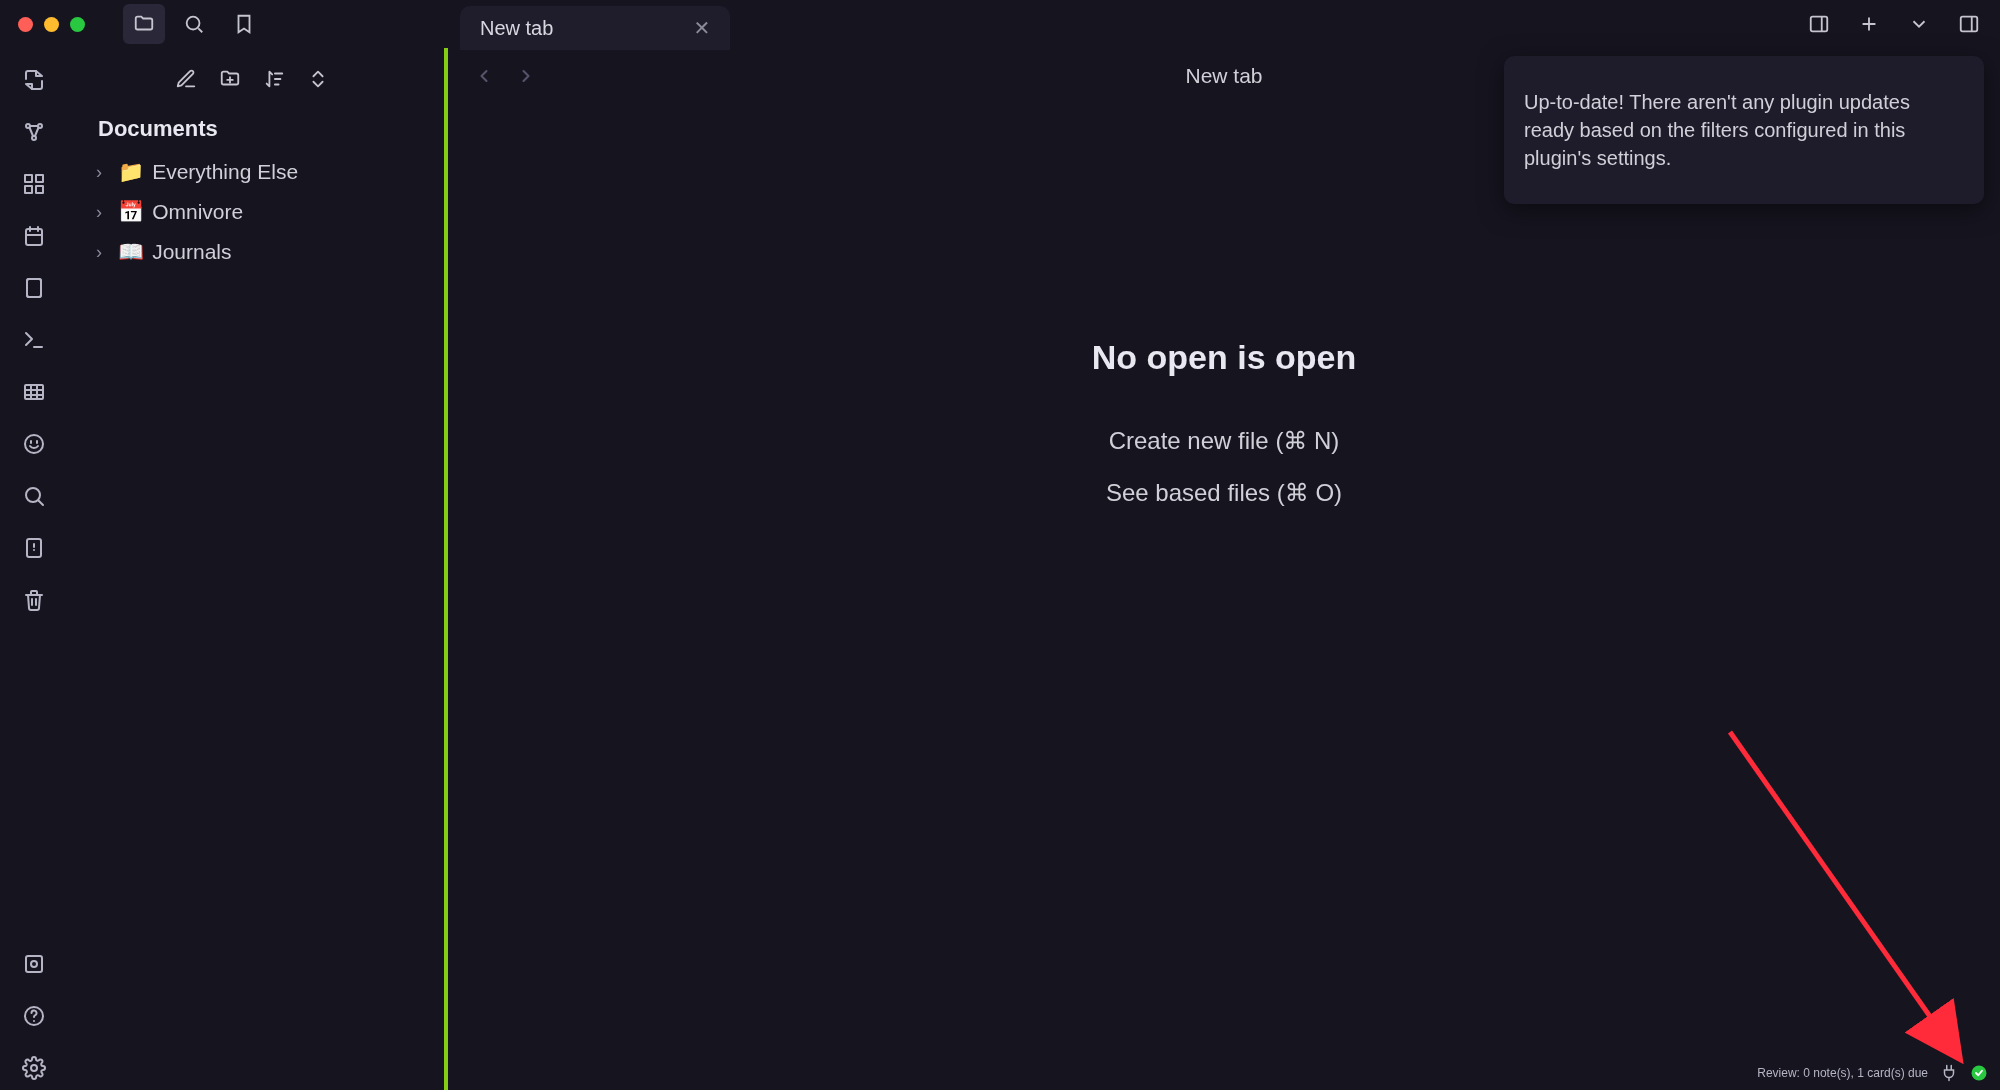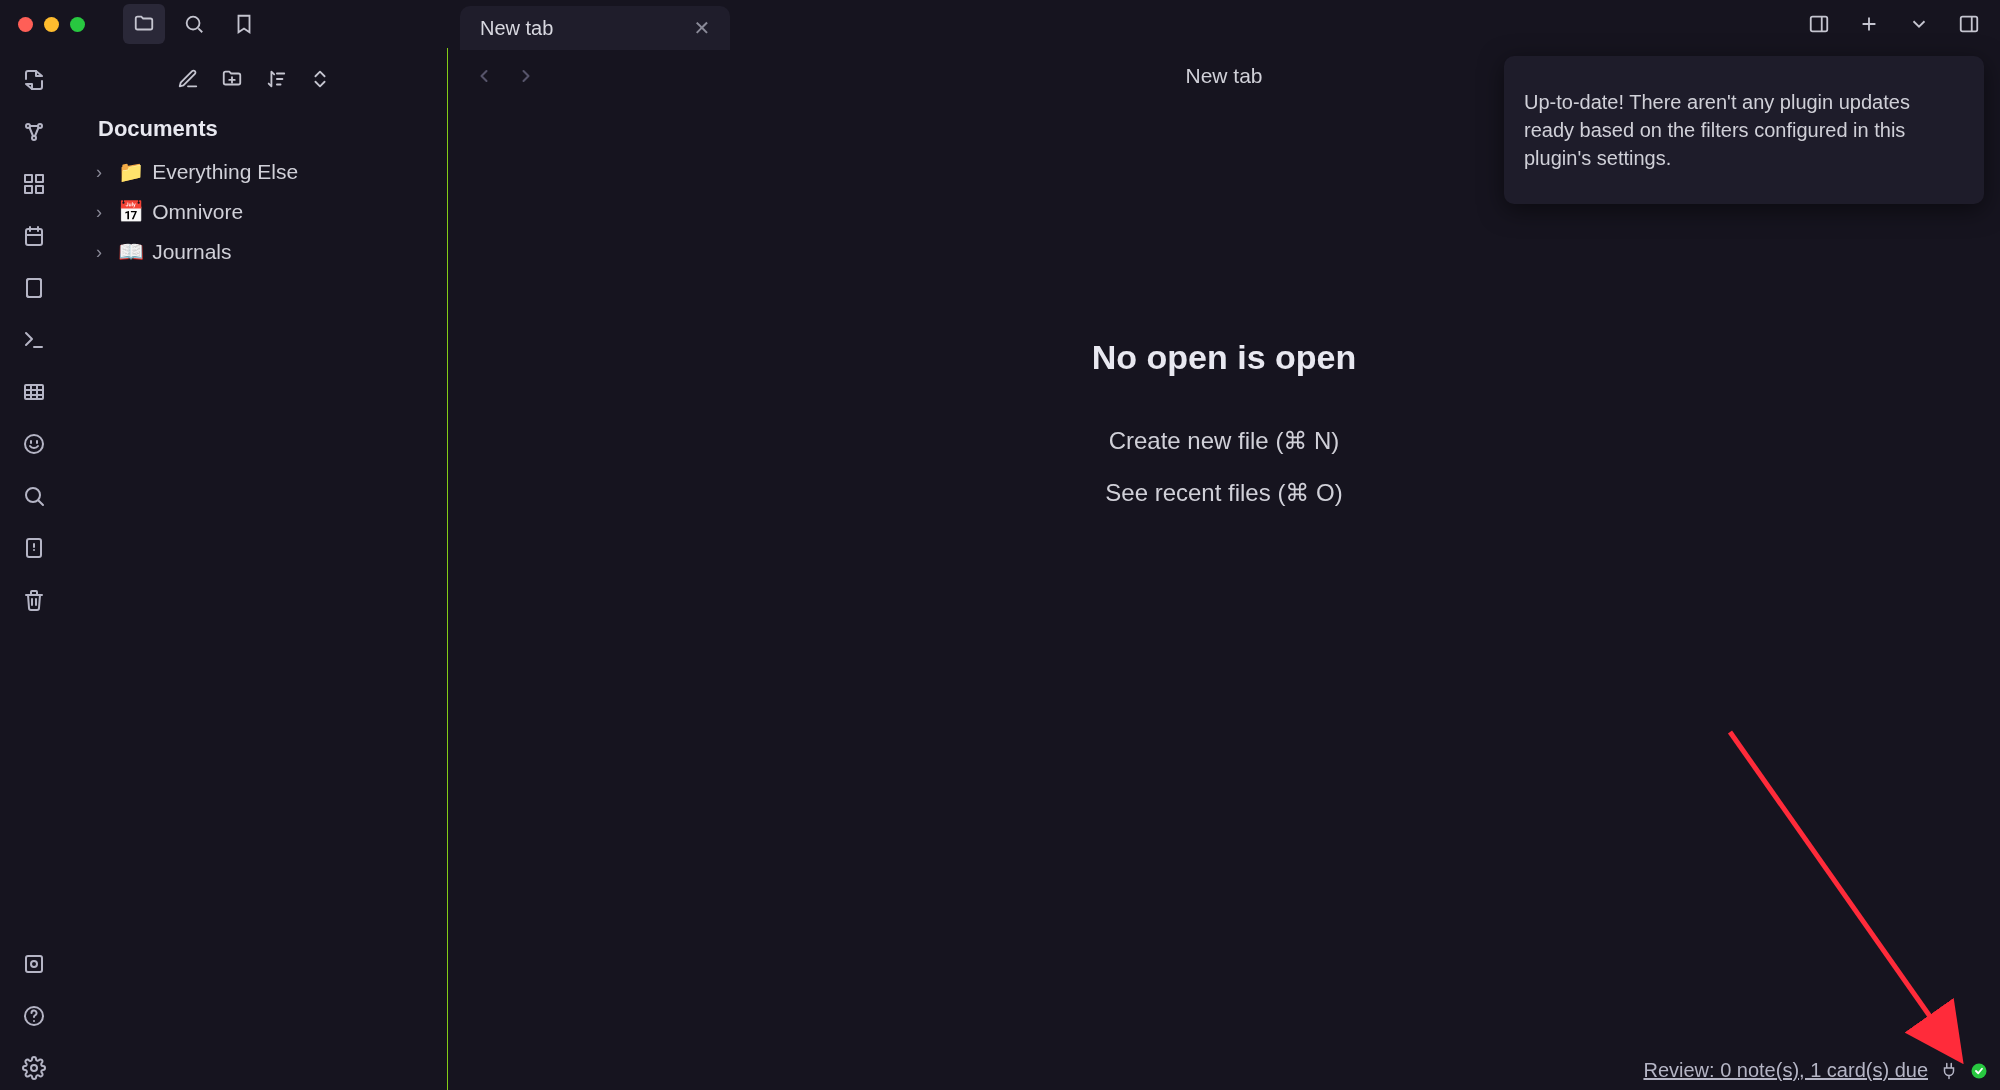--- a/index.html
+++ b/index.html
@@ -66,21 +66,21 @@
   .ribbon-spacer { flex: 1; }
   .ribbon-icon {
     width: 44px; height: 44px;
     display: flex; align-items: center; justify-content: center;
     color: #b5b5c5;
     border-radius: 6px;
   }
   .ribbon-icon svg { width: 24px; height: 24px; stroke: currentColor; fill: none; stroke-width: 2; stroke-linecap: round; stroke-linejoin: round;}
   .sidebar {
     width: 380px;
-    border-right: 1px solid #84cc16;
+    border-right: 4px solid #84cc16;
     padding: 10px 14px 10px 6px;
   }
   .sidebar-toolbar {
     display: flex;
     gap: 10px;
     justify-content: center;
     padding: 4px 0 16px 0;
   }
   .sb-tool {
     width: 34px; height: 34px;
@@ -166,23 +166,22 @@
     line-height: 1.4;
     box-shadow: 0 6px 24px rgba(0,0,0,0.5);
   }
   .status-bar {
     position: absolute;
     right: 12px;
     bottom: 8px;
     display: flex;
     align-items: center;
     gap: 12px;
-    font-size: 20px;
+    font-size: 12px;
     color: #b5b5c5;
-    text-decoration: underline;
   }
   .status-icon { display:inline-flex; align-items:center; }
   .status-icon svg { width:18px; height:18px; }
   .arrow-annotation {
     position: absolute;
     pointer-events: none;
     right: 20px;
     bottom: 18px;
     width: 280px;
     height: 360px;
@@ -394,21 +393,21 @@
       <div class="nav-arrow">
           <svg viewBox="0 0 24 24">
             <path d="m9 18 6-6-6-6"></path>
           </svg>
         </div>
       <div class="content-title">New tab</div>
     </div>
     <div class="empty-state">
       <div class="empty-title">No open is open</div>
       <div class="empty-action">Create new file (⌘ N)</div>
-      <div class="empty-action">See recent files (⌘ O)</div>
+      <div class="empty-action">See based files (⌘ O)</div>
     </div>
   </div>
 </div>
 
 <div class="notification">
   <span>Up-to-date! There aren't any plugin updates ready based on the filters configured in this plugin's settings.</span>
 </div>
 
 <div class="status-bar">
   <span>Review: 0 note(s), 1 card(s) due</span>

